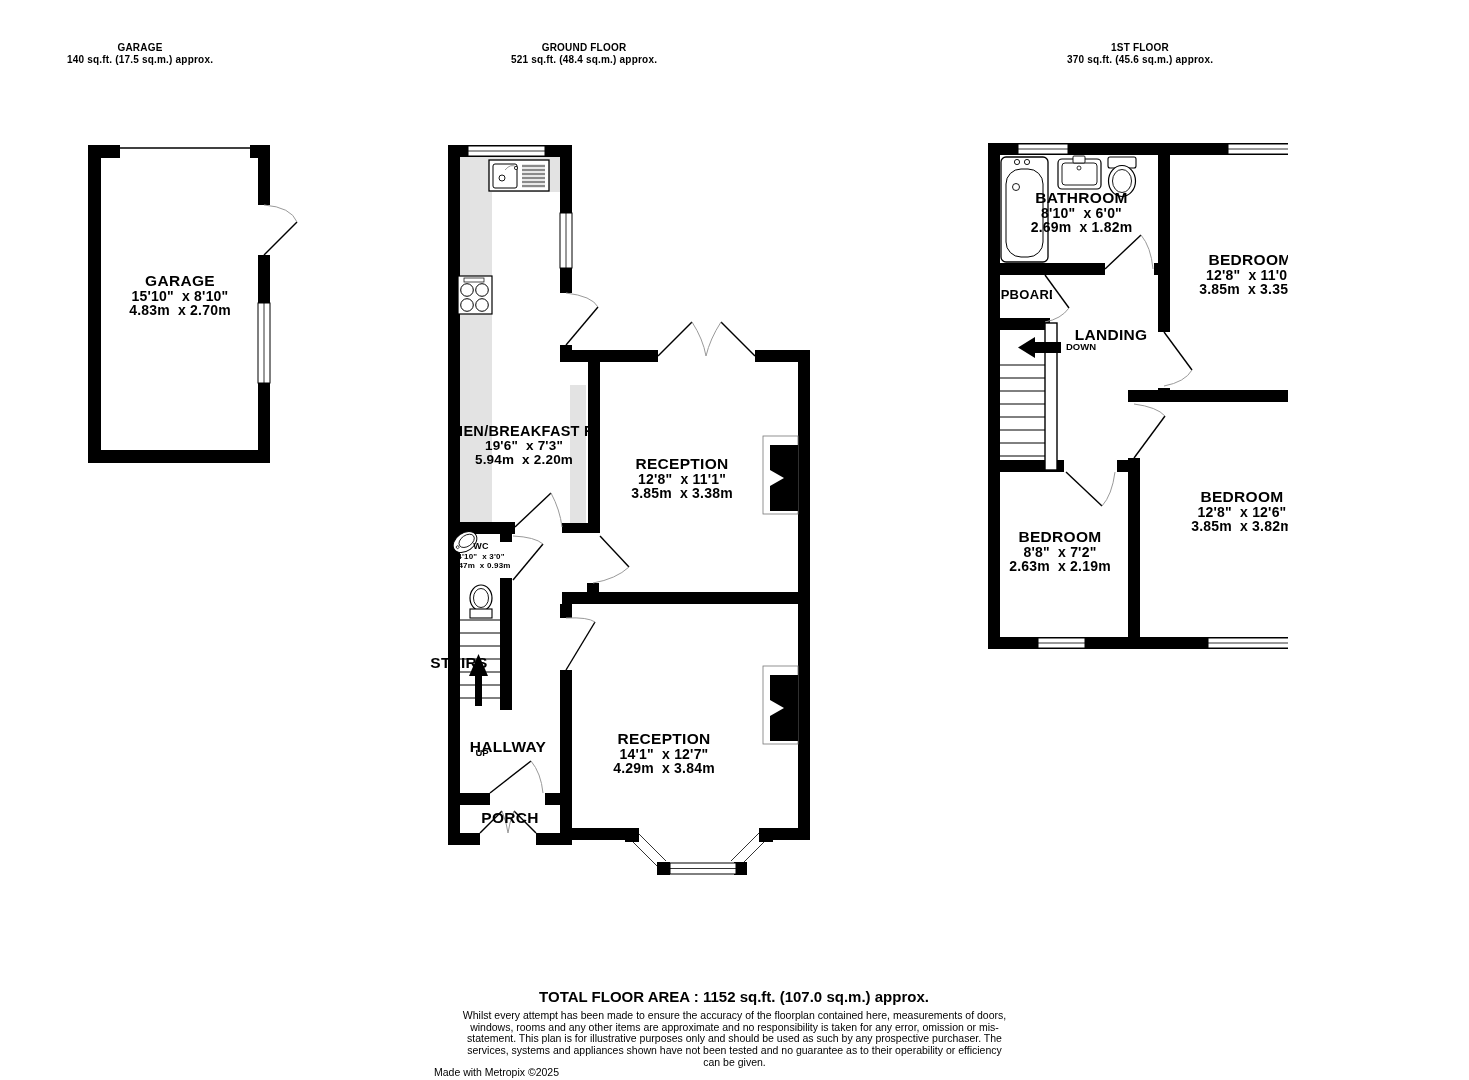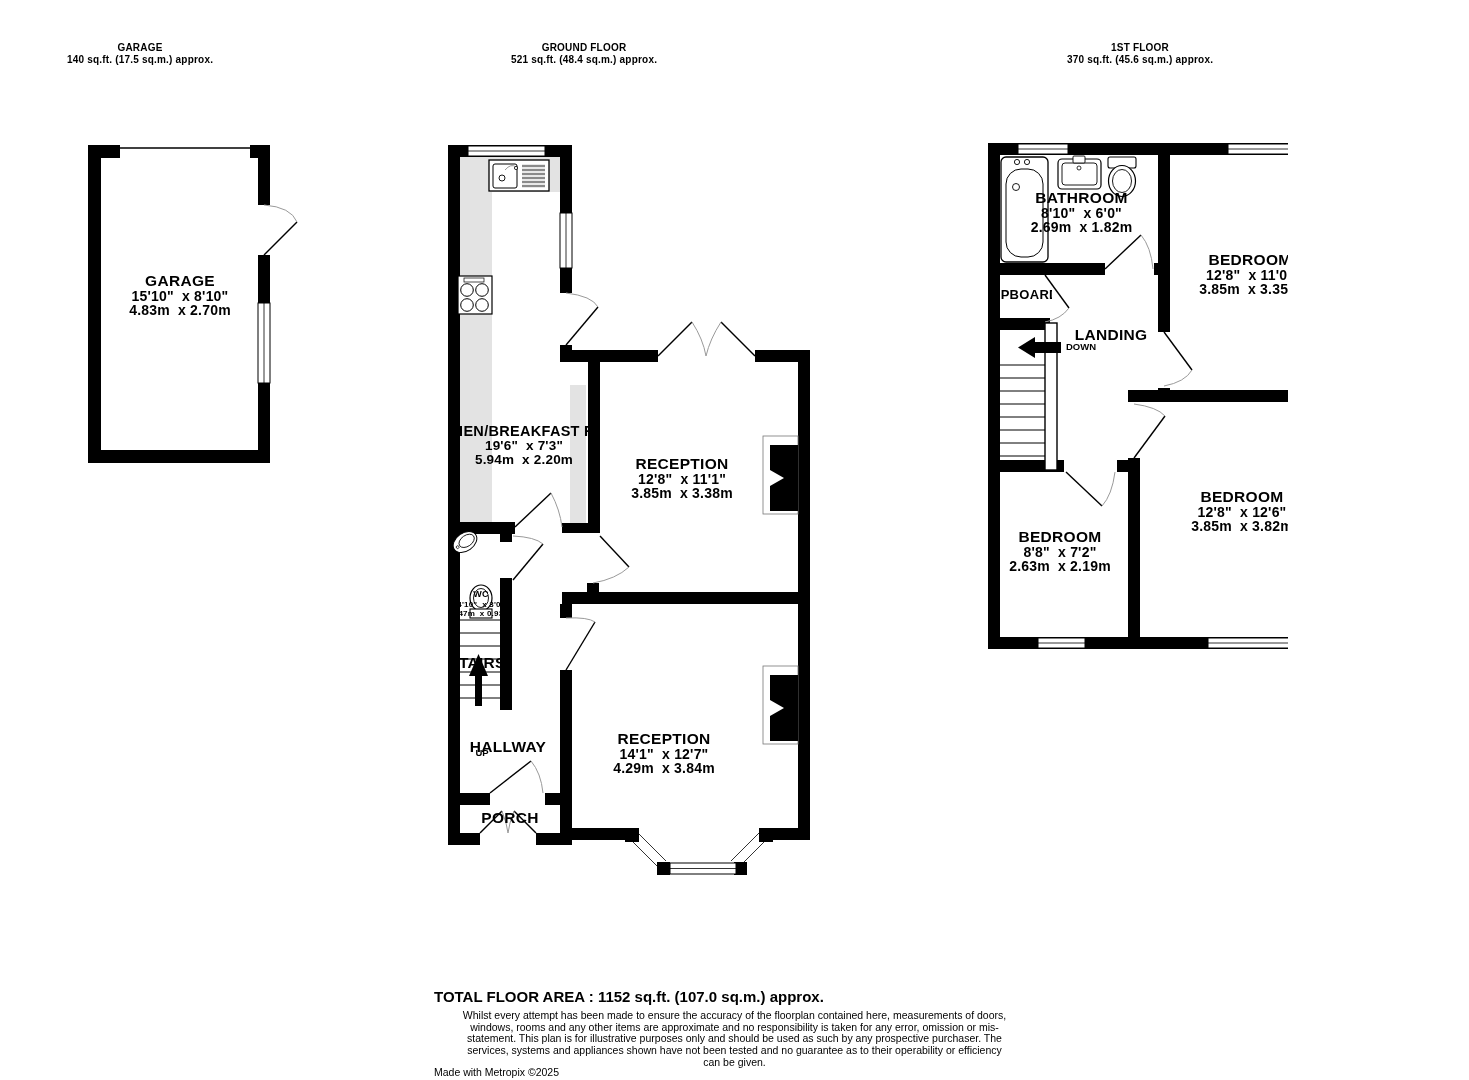--- a/index.html
+++ b/index.html
@@ -2,28 +2,28 @@
 <html><head>
 <meta charset="utf-8">
 <style>
   html,body{margin:0;padding:0;background:#fff;}
   #canvas{position:relative;width:1288px;height:1080px;background:#fff;overflow:hidden;
           font-family:"Liberation Sans",sans-serif;color:#000;}
   .fp-header{position:absolute;text-align:center;font-weight:700;font-size:10px;line-height:11.5px;letter-spacing:.2px;}
   .room-label{position:absolute;display:flex;flex-direction:column;align-items:center;overflow:hidden;text-align:center;}
   .rl-name{font-weight:700;font-size:15.5px;line-height:15.5px;letter-spacing:.3px;white-space:nowrap;}
   .rl-dim{font-weight:700;font-size:14px;line-height:14.5px;letter-spacing:.2px;white-space:pre;}
-  .room-label.small .rl-name{font-size:9px;line-height:9.5px;margin-top:48px;}
+  .room-label.small .rl-name{font-size:9px;line-height:9.5px;}
   .room-label.small .rl-dim{font-size:8px;line-height:9px;}
   .room-label.mid .rl-name{font-size:14.5px;line-height:15px;}
   .room-label.mid .rl-dim{font-size:13.5px;line-height:14px;}
   .room-label.cup .rl-name{font-size:13px;line-height:14px;}
   .tiny-label{position:absolute;font-weight:700;font-size:9.5px;line-height:10px;text-align:center;}
   .plan{position:absolute;}
-  #footer-total{position:absolute;left:434px;top:988px;width:600px;
+  #footer-total{position:absolute;left:434px;top:988px;width:600px;text-align:center;
                 font-weight:700;font-size:15px;}
   #footer-disclaimer{position:absolute;left:462px;top:1010px;width:545px;text-align:center;
                 font-size:10.5px;line-height:11.7px;}
   #footer-credit{position:absolute;left:434px;top:1066px;width:600px;text-align:left;font-size:10.5px;}
   svg .wall{fill:#000;stroke:none;}
   svg .leaf{stroke:#000;stroke-width:1.4;fill:none;}
   svg .arc{stroke:#9a9a9a;stroke-width:1;fill:none;}
   svg .win{fill:#fff;stroke:#000;stroke-width:1;}
   svg .winline{stroke:#000;stroke-width:.8;fill:none;}
   svg .fix{fill:#fff;stroke:#000;}
@@ -334,21 +334,21 @@
   </div>
 
   <div class="room-label" style="left:463px;top:739px;width:90px;">
     <div class="rl-name">HALLWAY</div>
   </div>
 
   <div class="room-label" style="left:470px;top:810px;width:80px;">
     <div class="rl-name">PORCH</div>
   </div>
 
-  <div class="room-label" style="left:441px;top:655px;width:72px;">
+  <div class="room-label" style="left:423px;top:655px;width:72px;">
     <div class="rl-name">STAIRS</div>
   </div>
   <div class="tiny-label" style="left:462px;top:748px;width:40px;">UP</div>
 
   <div class="room-label" style="left:1004px;top:190px;width:155px;">
     <div class="rl-name">BATHROOM</div>
     <div class="rl-dim">8'10"  x 6'0"</div>
     <div class="rl-dim">2.69m  x 1.82m</div>
   </div>
 

